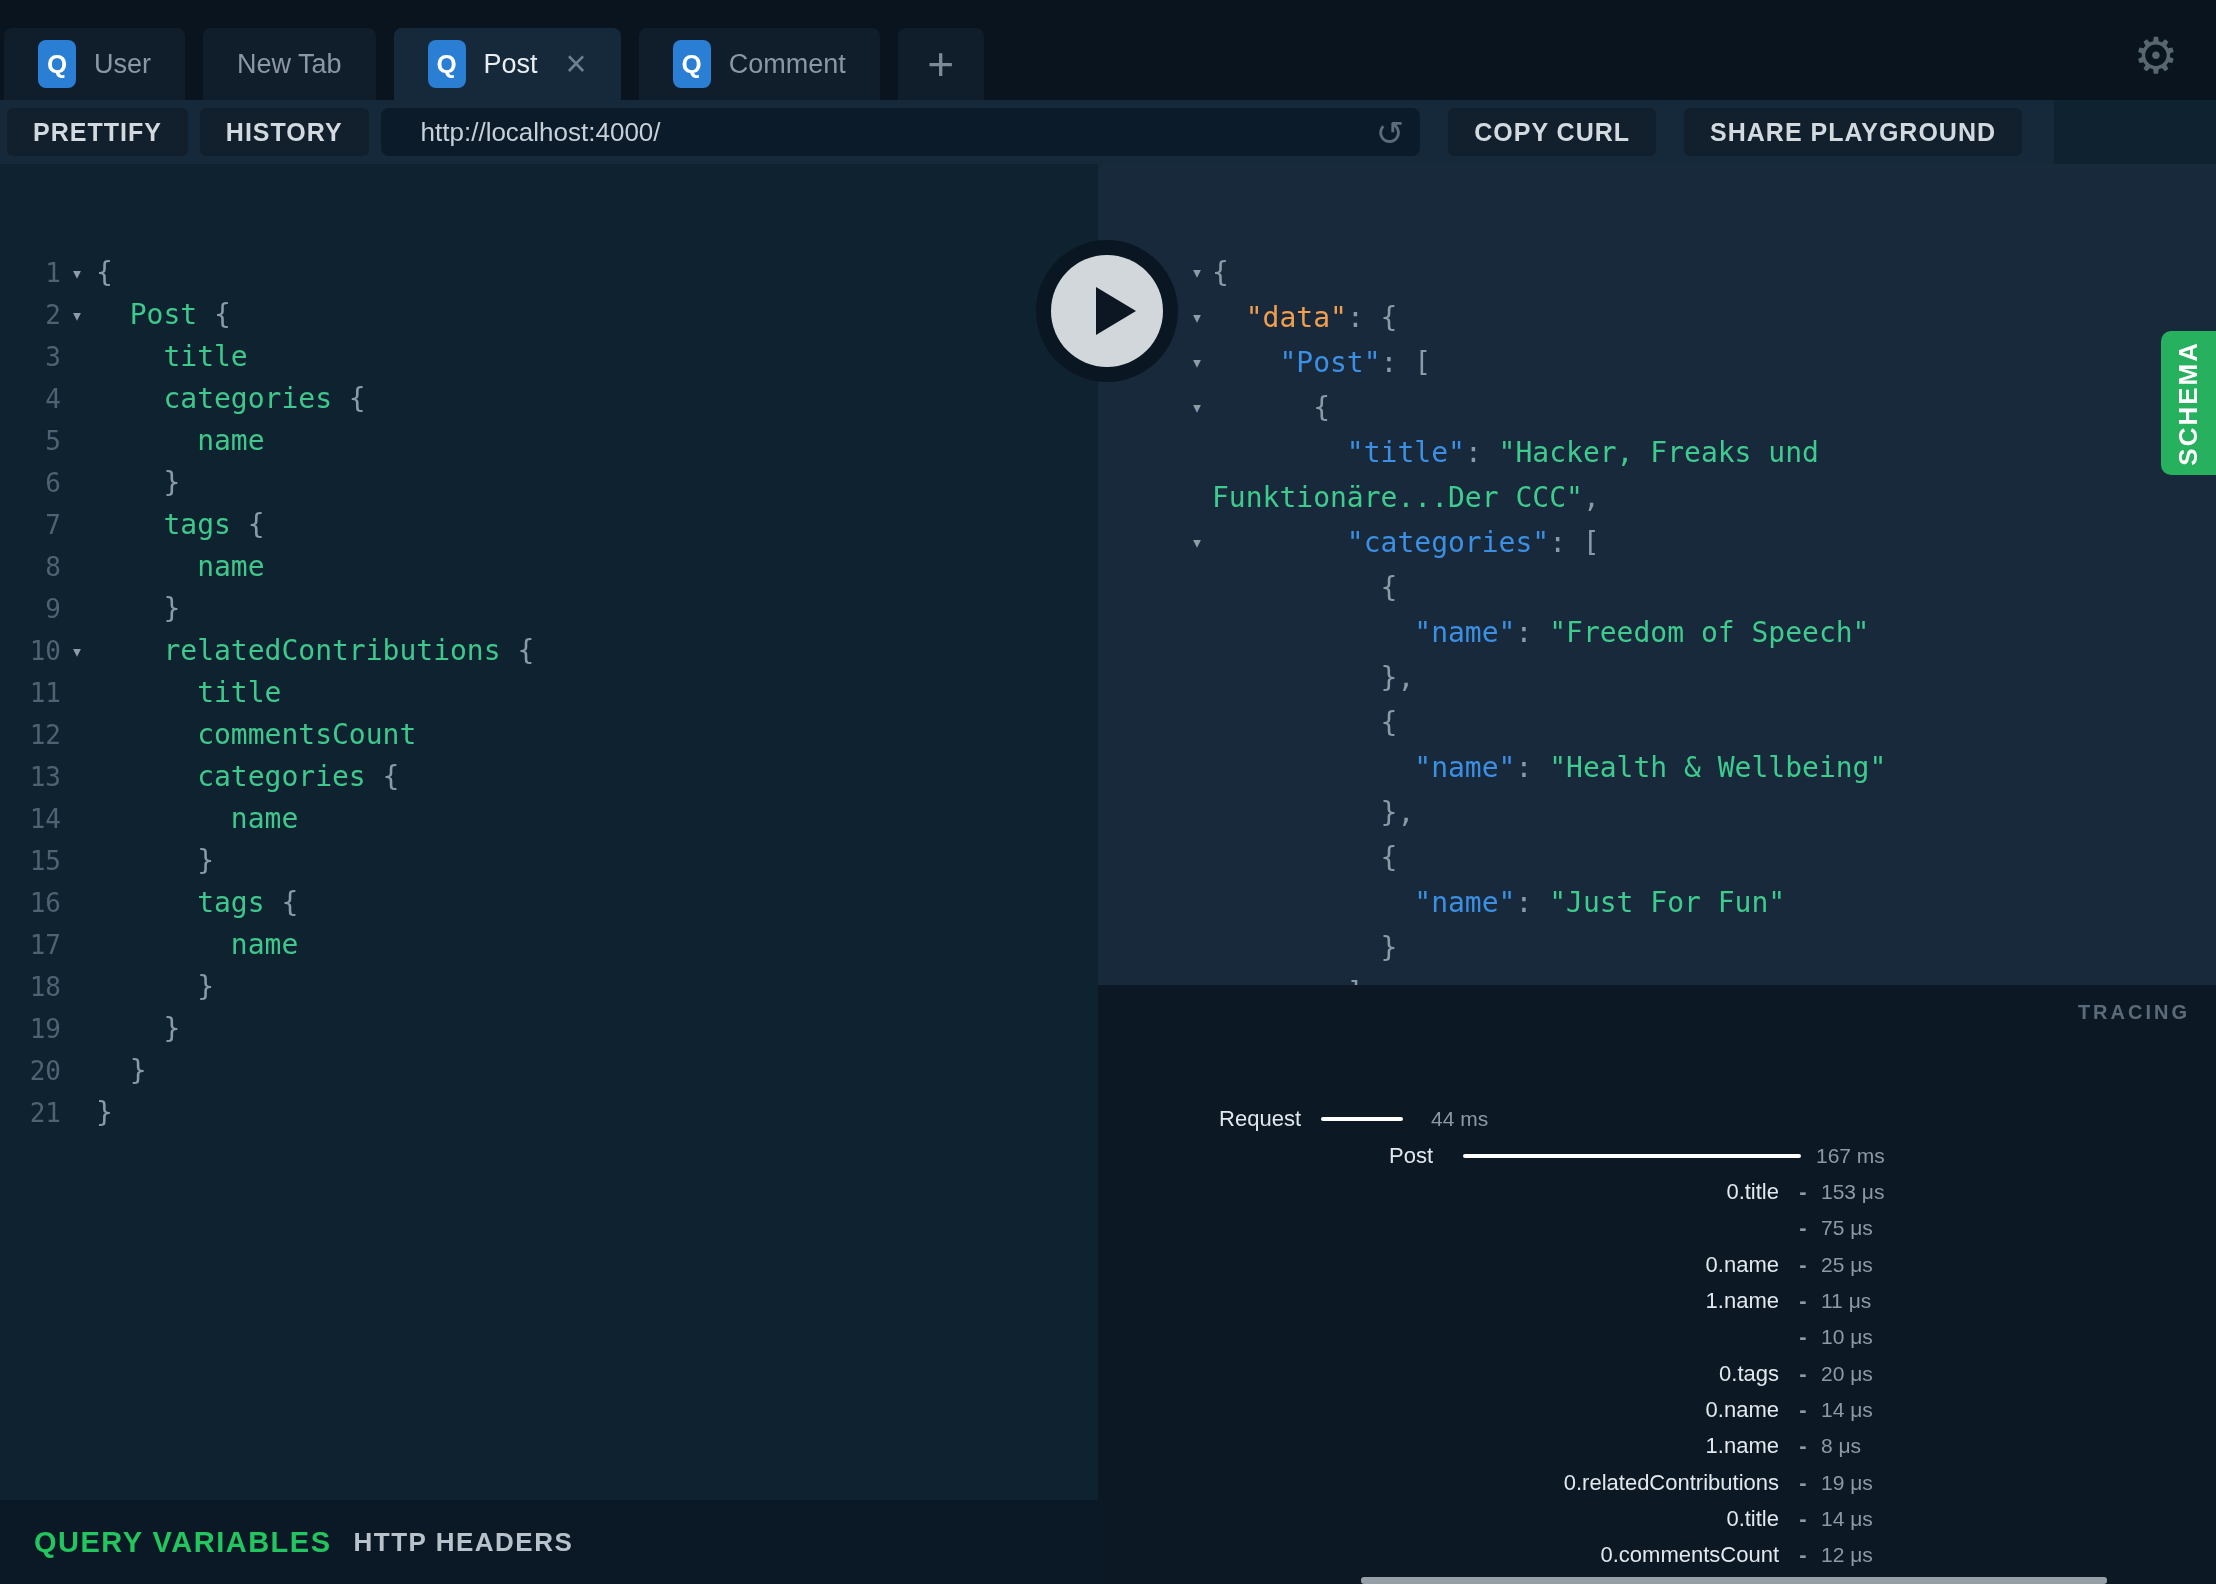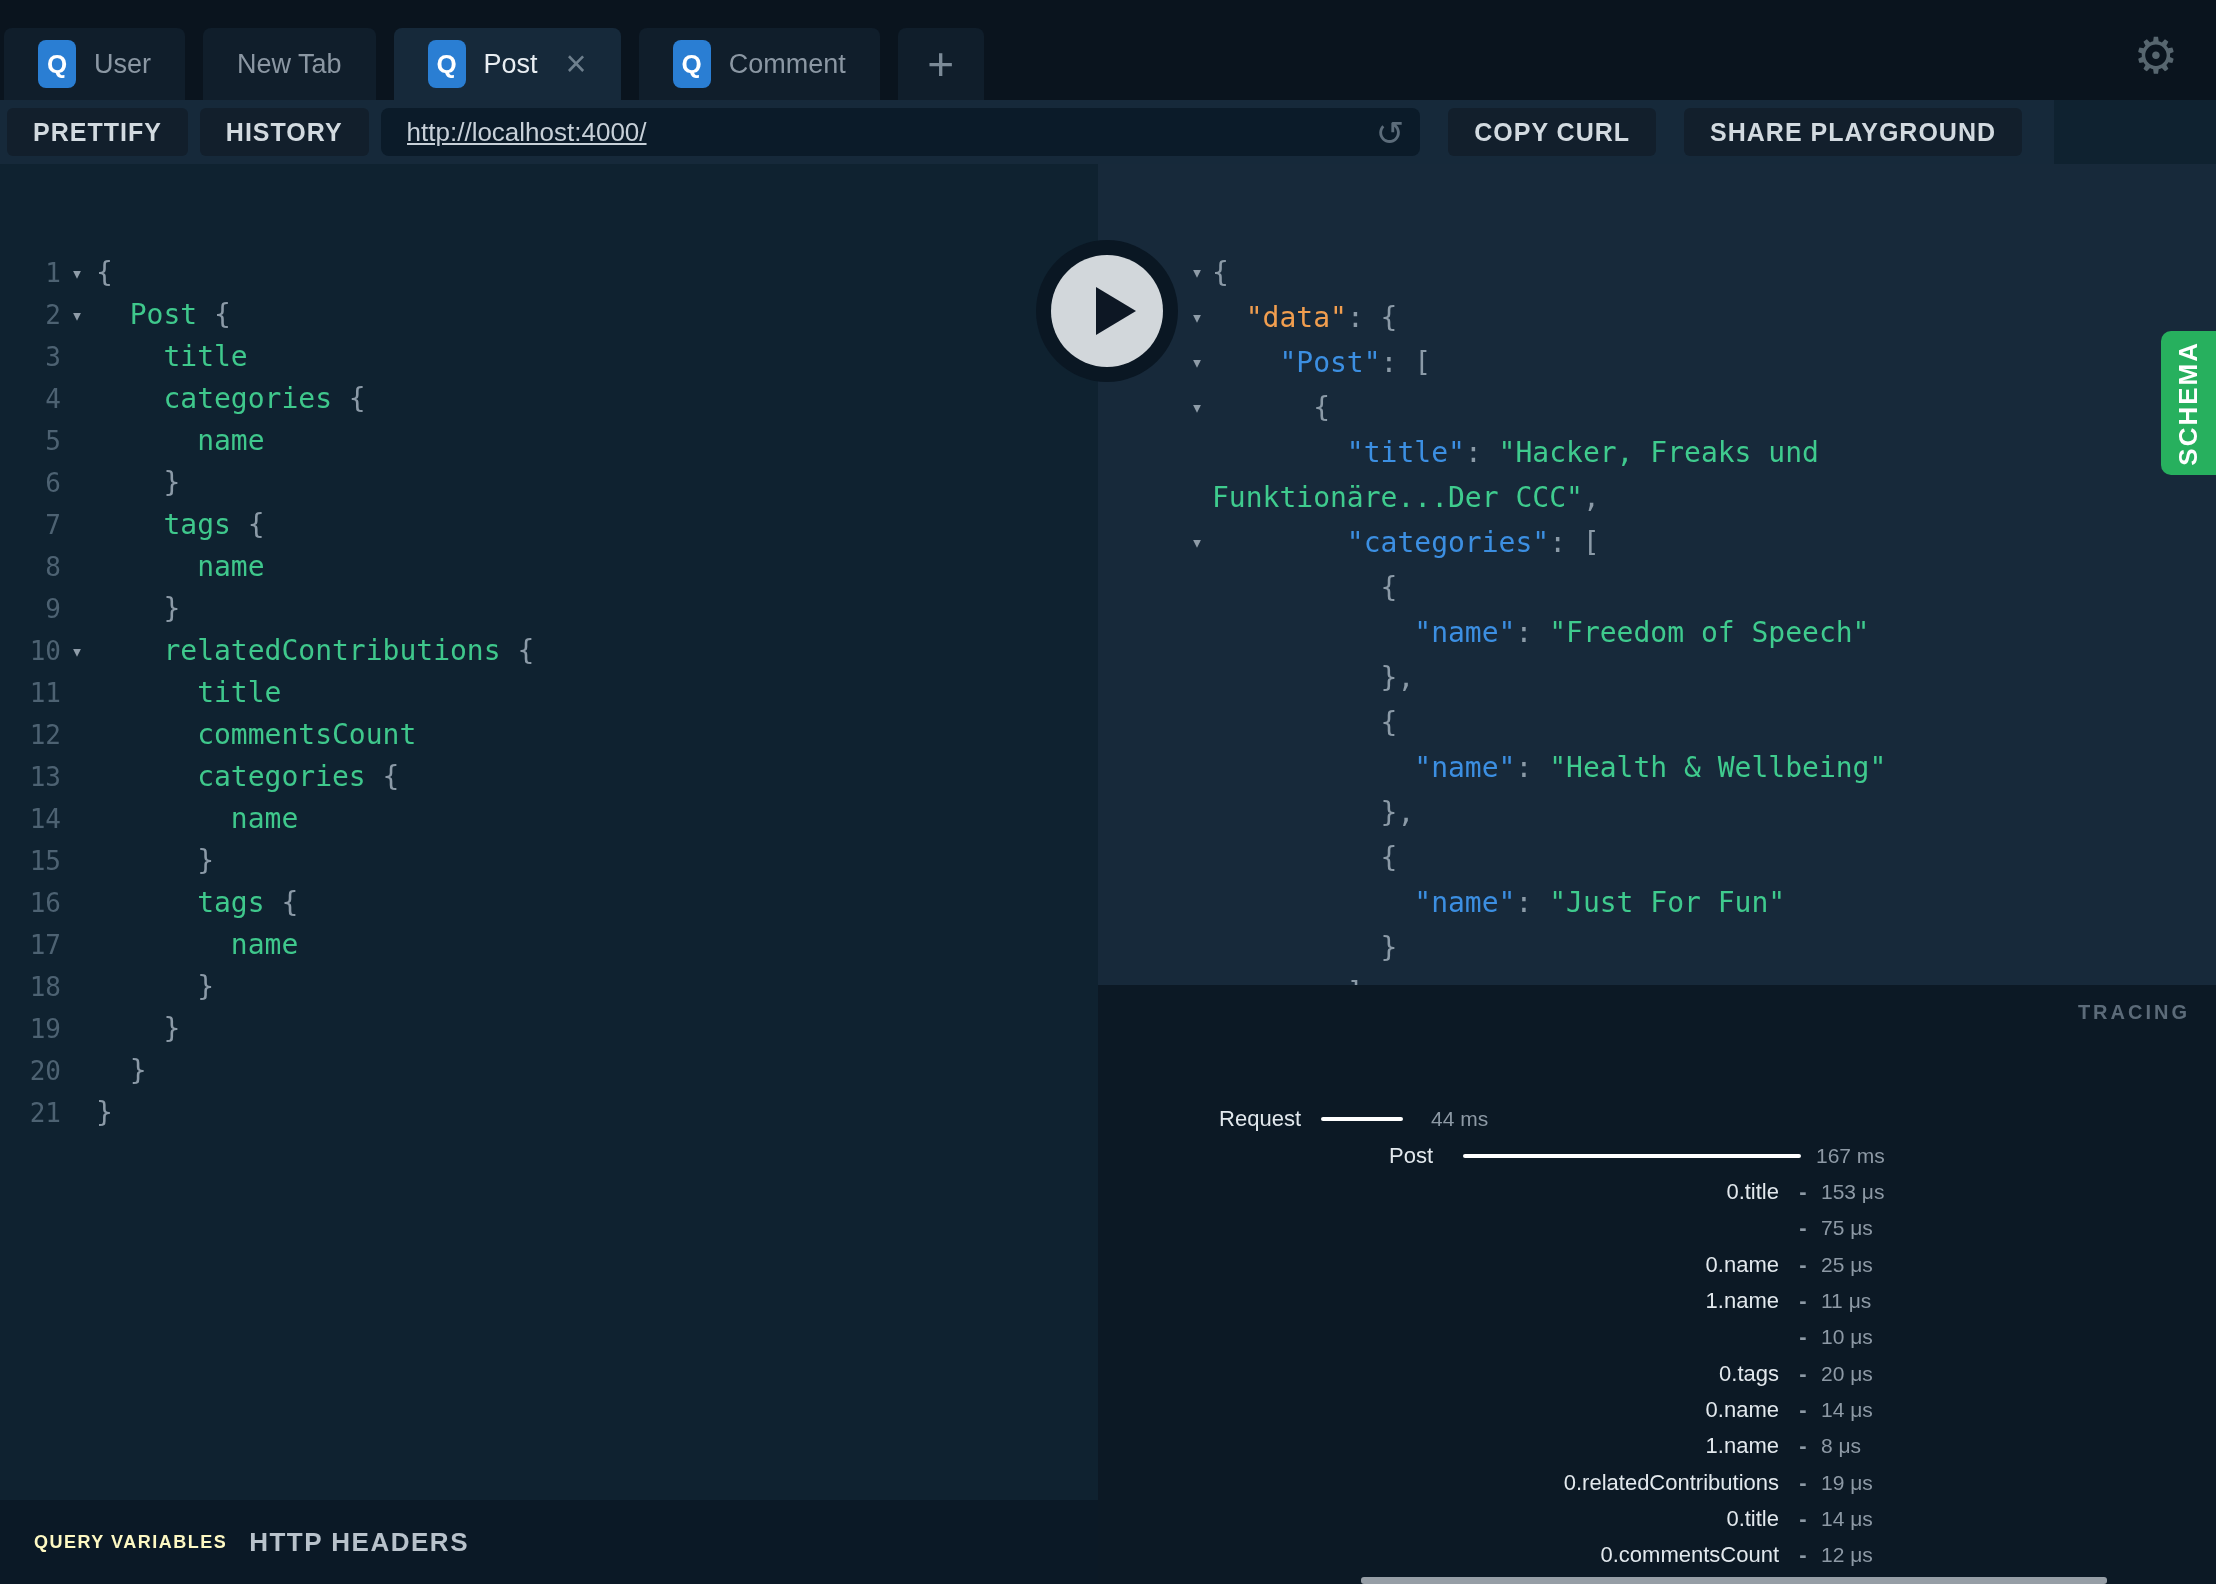--- a/index.html
+++ b/index.html
@@ -24,21 +24,21 @@
   
   #toolbar { position:absolute; left:0; top:100px; width:2054px; height:64px; background:var(--bg-active);
     display:flex; align-items:center; }
   .tb-btn { height:48px; background:var(--bg-button); border:none; border-radius:6px; color:var(--ui-text);
     font-family:inherit; font-size:25px; font-weight:600; letter-spacing:1px; padding:0 26px; white-space:nowrap; }
   #prettify { margin-left:7px; }
   #history  { margin-left:12px; }
   #url-wrap { flex:1; margin:0 14px 0 12px; height:48px; background:var(--bg-input); border-radius:8px;
     display:flex; align-items:center; position:relative; }
   #url-input { flex:1; background:transparent; border:none; outline:none; color:#c7d0d8;
-    font-family:inherit; font-size:26px; padding:0 70px 0 26px;text-decoration:underline; }
+    font-family:inherit; font-size:26px; padding:0 70px 0 40px; }
   #undo-icon { position:absolute; right:16px; top:5px; font-size:34px; color:#5c6c7a; }
   #copy-curl { margin-right:28px;margin-left:14px; }
   #share { margin-right:32px; }
 
   
   #editor-pane { position:absolute; left:0; top:164px; width:1098px; height:1336px;
     background:var(--bg-editor); overflow:hidden; }
   #query-code { position:absolute; left:0; top:88px; width:100%; }
   .qline, .rline { position:relative; font-family:"DejaVu Sans Mono", monospace; font-size:28px; }
   .qline { height:42px; line-height:42px; }
@@ -76,21 +76,21 @@
   .trace-row { position:absolute; left:0; width:1118px; height:28px; line-height:28px; }
   .trace-path { position:absolute; left:0; top:0; width:681px; text-align:right; font-size:22px; color:var(--trace-label); white-space:nowrap; }
   .trace-dash { position:absolute; left:696px; top:0; width:18px; text-align:center; font-size:22px; font-weight:bold; color:var(--trace-value); }
   .trace-value { position:absolute; left:723px; top:0; font-size:21px; color:var(--trace-value); white-space:nowrap; }
   #trace-scrollbar { position:absolute; left:263px; top:592px; width:746px; height:7px;
     background:var(--scrollbar); border-radius:3px; z-index:5; }
 
   
   #footer-left { position:absolute; left:0; top:1500px; width:1098px; height:84px; background:var(--bg-footer);
     display:flex; align-items:center; gap:22px; padding-left:34px; }
-  #qv-label { font-size:18px; font-weight:bold; letter-spacing:1.5px; color:#fef9c3; white-space:nowrap; }
+  #qv-label { font-size:29px; font-weight:bold; letter-spacing:1.5px; color:#22c55e; white-space:nowrap; }
   #hh-label { font-size:26px; font-weight:bold; letter-spacing:1.5px; color:#b8c2cb; white-space:nowrap; }
 </style>
 </head>
 <body>
 
 <div id="topbar">
   <div id="tabs">
       <div class="tab">
         <span class="tab-badge">Q</span>
         <span class="tab-label">User</span>

